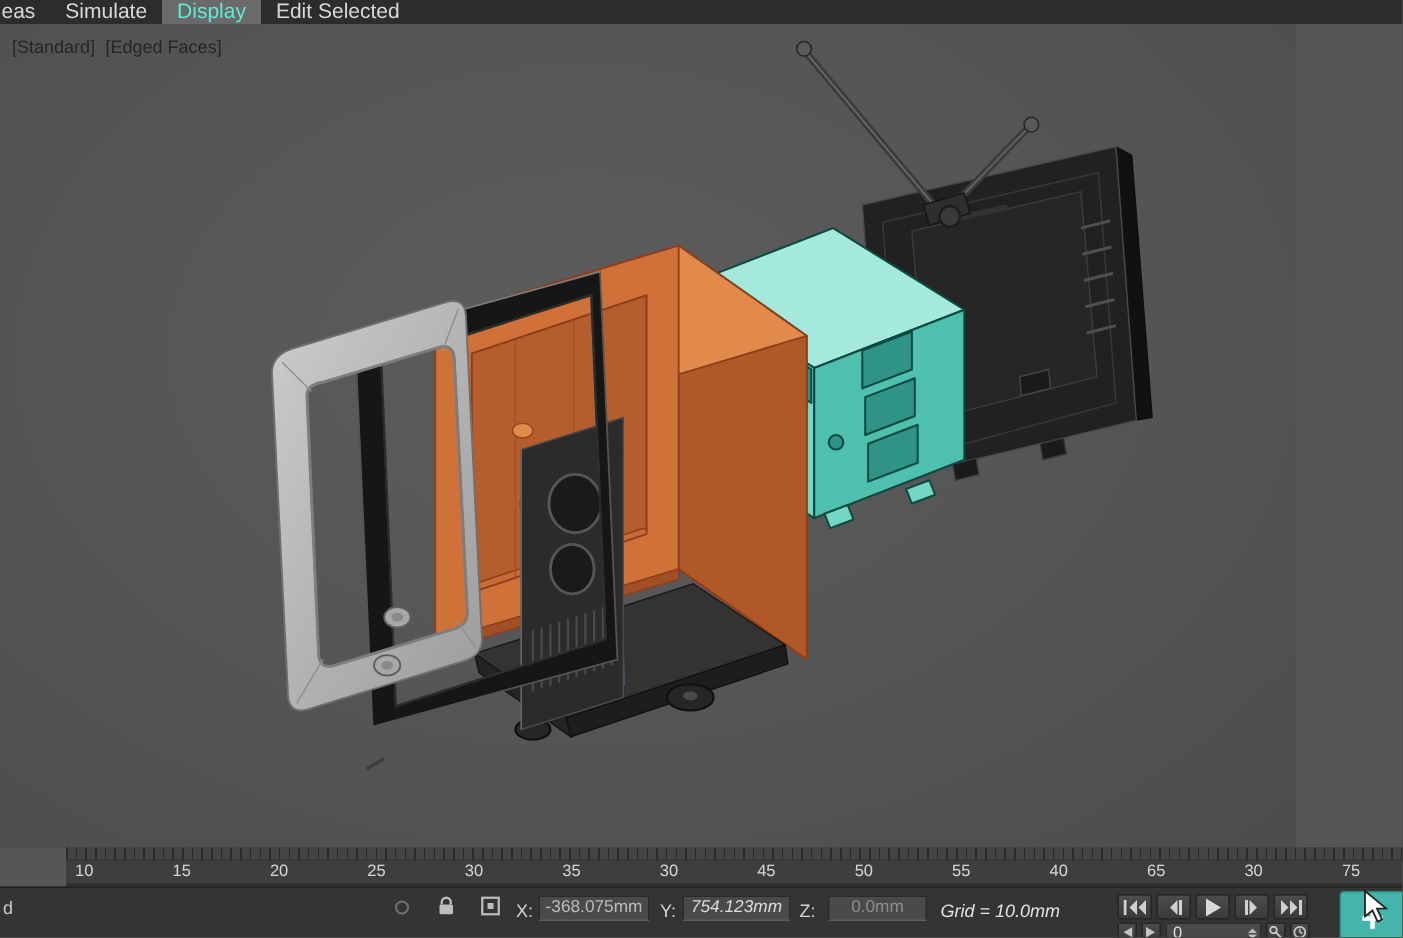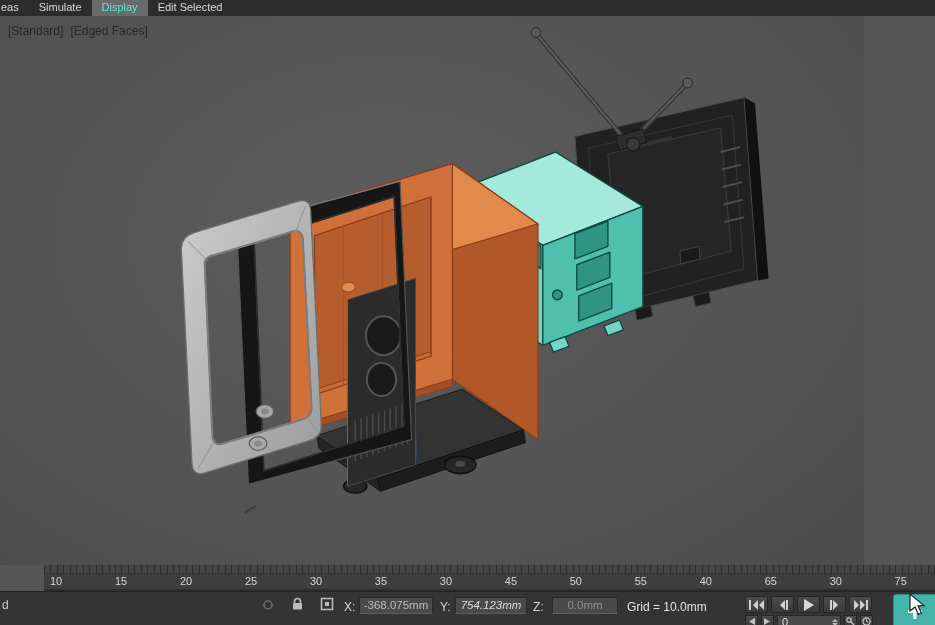--- a/index.html
+++ b/index.html
@@ -1,21 +1,21 @@
 <!DOCTYPE html>
 <html><head>
 <meta charset="utf-8">
 <style>
   html,body{margin:0;padding:0;background:#4b4b4b;}
   .screen{position:relative;width:935px;height:625px;overflow:hidden;
           font-family:"Liberation Sans",sans-serif;background:#565656;}
 
   
   .ribbon{position:absolute;top:0;left:0;width:935px;height:16px;background:#2c2c2c;
-          display:flex;align-items:flex-end;font-size:11px;color:#d8d8d8;}
+          display:flex;align-items:flex-end;font-size:14px;color:#d8d8d8;}
   .tab{padding:0 10px;height:16px;line-height:15px;white-space:nowrap;cursor:default;}
   .tab.partial{padding-left:1px;}
   .tab.active{background:#6a6a6a;color:#5eead4;}
 
   
   .viewport{position:absolute;top:16px;left:0;width:864px;height:549px;
             background:radial-gradient(ellipse at 45% 40%, #5d5d5d 0%, #525252 70%, #4c4c4c 100%);}
   .vp-label{position:absolute;top:8px;left:8px;display:flex;gap:7px;
             font-size:12px;color:#262626;z-index:5;}
   .vp-label span{cursor:default;}
@@ -36,21 +36,21 @@
              border-top:1px solid #222;color:#d6d6d6;font-size:12px;}
   .prompt-partial{position:absolute;left:2px;top:6px;color:#c8c8c8;}
   .sb-icon{position:absolute;top:5px;}
   .coord-label{position:absolute;top:8px;color:#d6d6d6;}
   .coord-field{position:absolute;top:5px;height:17px;background:#4a4a4a;border:1px solid #2a2a2a;
                border-bottom-color:#5e5e5e;box-sizing:border-box;text-align:center;
                font-size:11.5px;line-height:15px;overflow:hidden;white-space:nowrap;}
   .val-x{color:#b7bcc0;}
   .val-y{color:#dcdcdc;}
   .val-z{color:#8f8f8f;}
-  .grid-label{position:absolute;left:627px;top:8px;color:#e2e2e2;}
+  .grid-label{position:absolute;left:627px;top:8px;color:#e2e2e2;font-style:italic;}
 
   .playback{position:absolute;left:745px;top:4px;display:flex;gap:3px;}
   .pb-btn{width:23px;height:17px;background:linear-gradient(#4c4c4c,#3a3a3a);
           border:1px solid #262626;border-radius:2px;display:flex;align-items:center;
           justify-content:center;box-sizing:border-box;}
   .pb-btn svg{display:block;}
 
   .row2{position:absolute;left:745px;top:23px;display:flex;gap:3px;align-items:flex-start;}
   .mini-btn{width:13px;height:13px;background:linear-gradient(#4c4c4c,#3a3a3a);
             border:1px solid #262626;display:flex;align-items:center;justify-content:center;box-sizing:border-box;}

